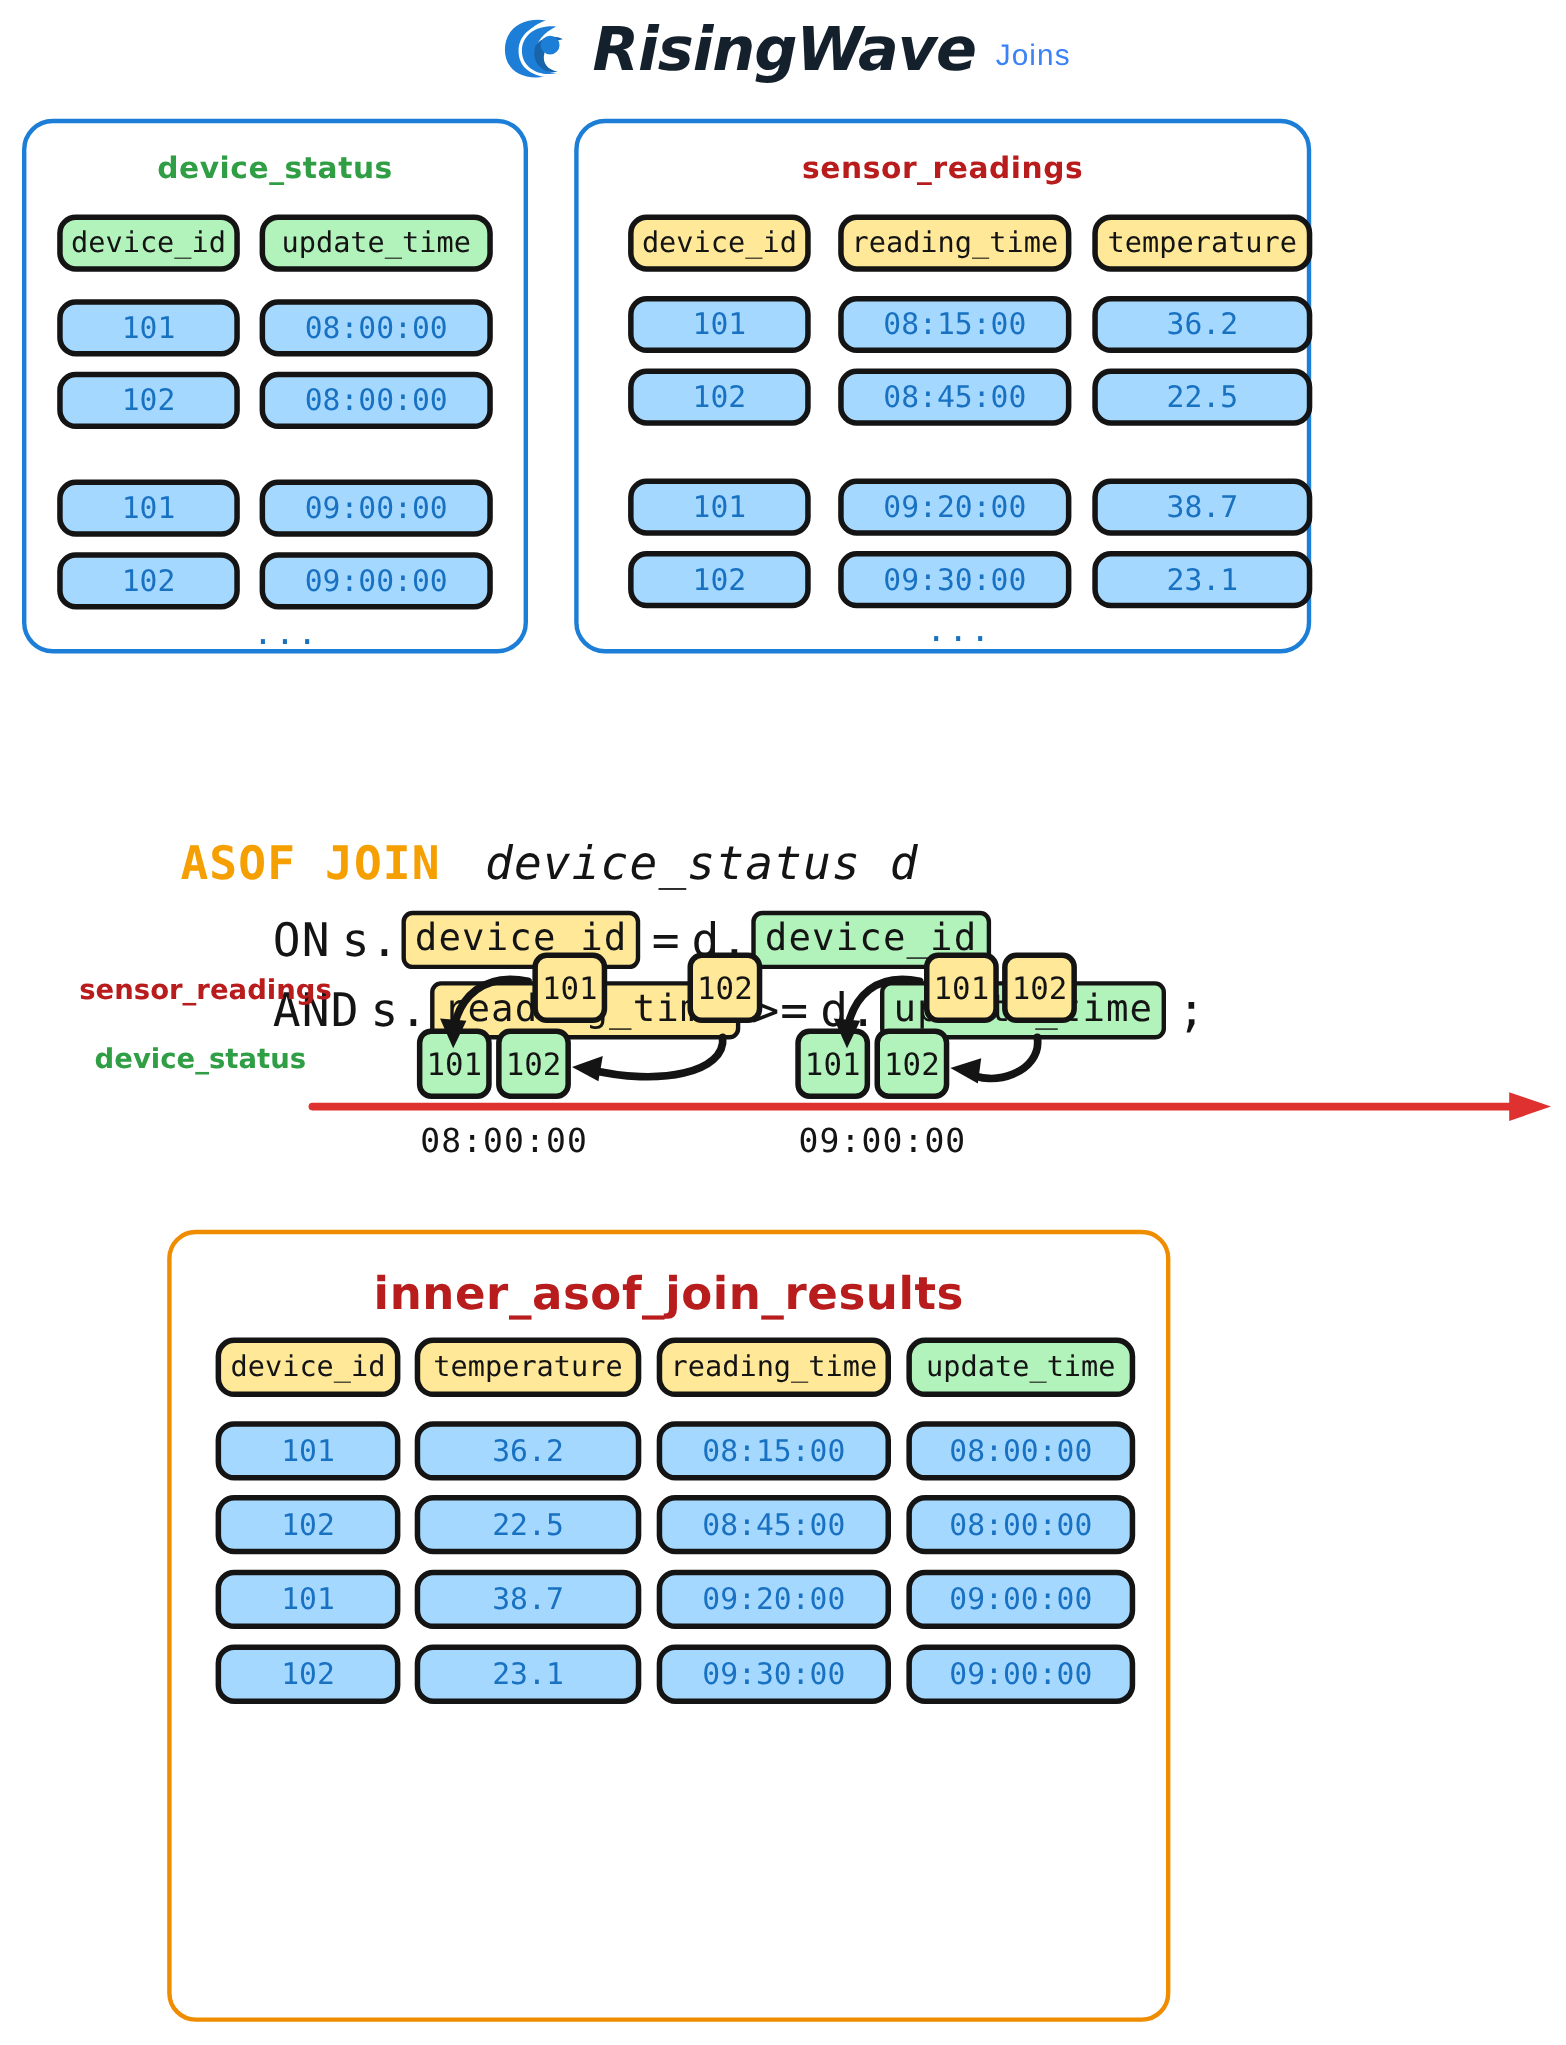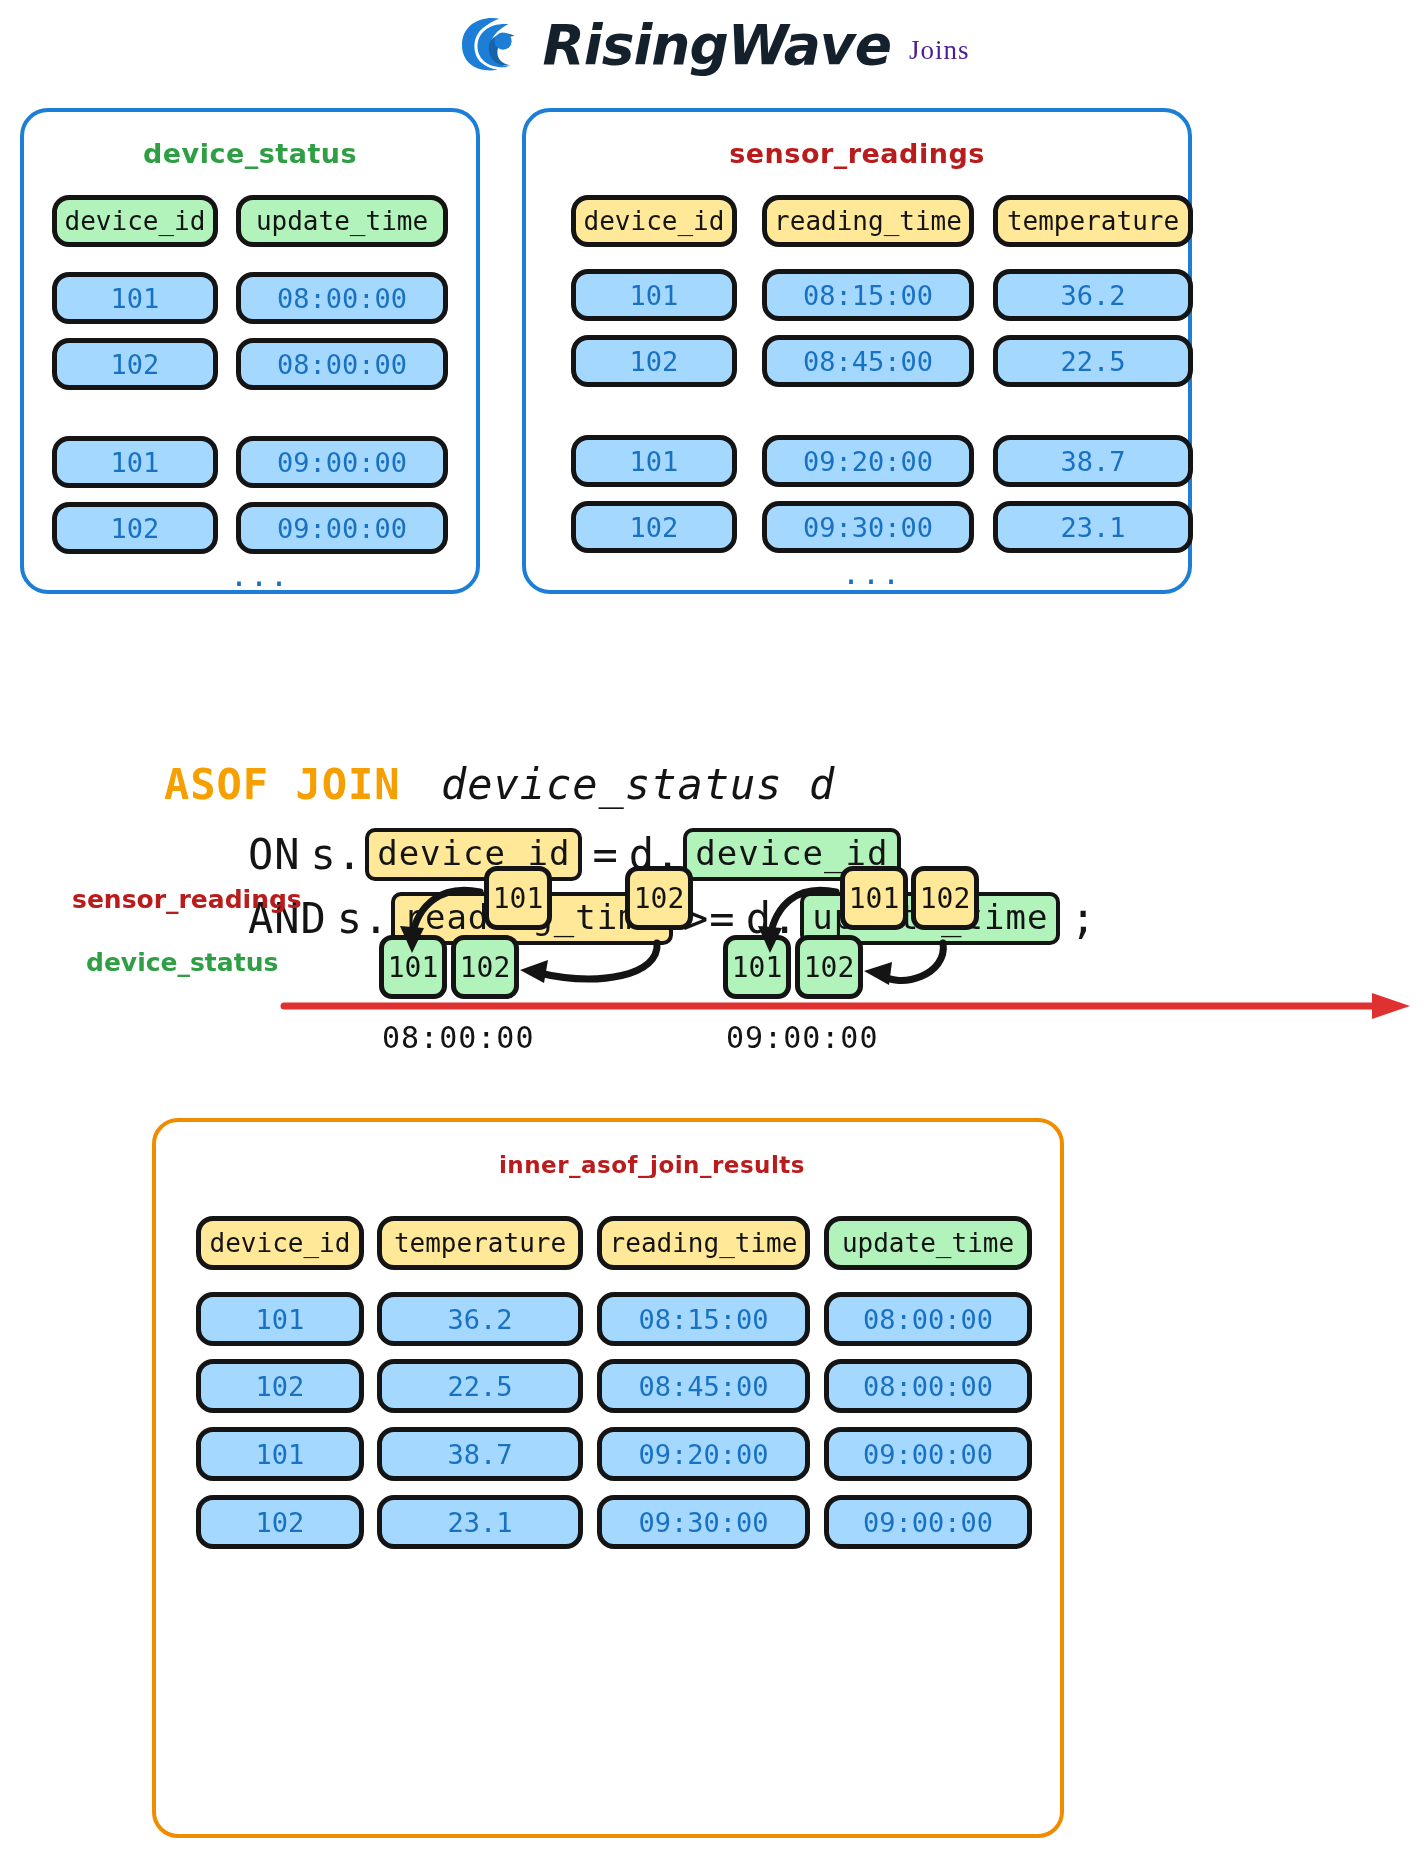--- a/index.html
+++ b/index.html
@@ -8,21 +8,21 @@
     font-family:"DejaVu Sans Mono", monospace;
     position:relative;overflow:hidden;
   }
   .stage{position:relative;width:1228px;height:1859px;}
 
   
   .header{position:absolute;left:0;top:14px;width:1424px;display:flex;align-items:center;justify-content:center;gap:18px;}
   .logo-wrap{display:flex;align-items:center;gap:10px;}
   .logo-mark{width:78px;height:62px;}
   .logo-text{font-family:"DejaVu Sans", sans-serif;font-style:italic;font-weight:bold;font-size:55px;color:#14202b;letter-spacing:-1px;line-height:1;}
-  .joins{font-family:Liberation Serif, serif;font-size:27px;color:#4c1d95;letter-spacing:1px;padding-top:10px;}
+  .joins{font-family:Liberation Sans, sans-serif;font-size:27px;color:#3b82f6;letter-spacing:1px;padding-top:10px;}
 
   
   .card{position:absolute;background:#fff;border:4px solid #1C7ED6;border-radius:28px;}
   .card.result{border-color:#F08C00;border-width:4px;border-radius:26px;}
   .card-title{position:absolute;left:0;width:100%;text-align:center;font-family:"DejaVu Sans", sans-serif;font-weight:bold;font-size:27px;letter-spacing:0.5px;}
   .t-green{color:#2F9E44;}
   .t-orange{color:#b91c1c;}
 
   
   .pill{
@@ -182,21 +182,21 @@
 
   <svg class="axis" style="left:280px;top:988px;width:1140px;height:40px;" viewBox="0 0 1140 40">
     <line x1="4" y1="18" x2="1095" y2="18" stroke="#E03131" stroke-width="7" stroke-linecap="round"></line>
     <path d="M1092 5 L1130 18 L1092 31 Z" fill="#E03131"></path>
   </svg>
 
   <div class="tl-time" style="left:382px;top:1020px;">08:00:00</div>
   <div class="tl-time" style="left:726px;top:1020px;">09:00:00</div>
 
   <div class="card result" style="left:152px;top:1118px;width:904px;height:712px;">
-    <div class="card-title t-orange" style="top:30px;font-size:23px;margin-left:44px;">inner_asof_join_results</div>
+    <div class="card-title t-orange" style="top:30px;font-size:41px;">inner_asof_join_results</div>
 
     <div class="pill head-yellow" style="left:40px;top:94px;width:168px;height:54px;font-size:26px;">device_id</div>
     <div class="pill head-yellow" style="left:221px;top:94px;width:206px;height:54px;font-size:26px;">temperature</div>
     <div class="pill head-yellow" style="left:441px;top:94px;width:213px;height:54px;font-size:26px;">reading_time</div>
     <div class="pill head-green" style="left:668px;top:94px;width:208px;height:54px;font-size:26px;">update_time</div>
 
     <div class="pill cell-blue" style="left:40px;top:170px;width:168px;height:54px;font-size:27px;">101</div>
     <div class="pill cell-blue" style="left:221px;top:170px;width:206px;height:54px;font-size:27px;">36.2</div>
     <div class="pill cell-blue" style="left:441px;top:170px;width:213px;height:54px;font-size:27px;">08:15:00</div>
     <div class="pill cell-blue" style="left:668px;top:170px;width:208px;height:54px;font-size:27px;">08:00:00</div>

